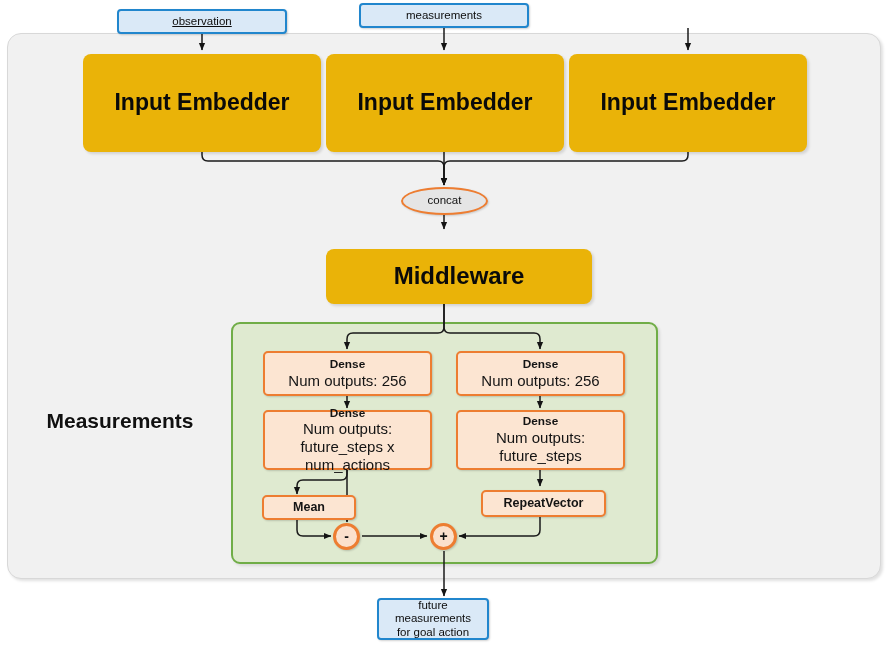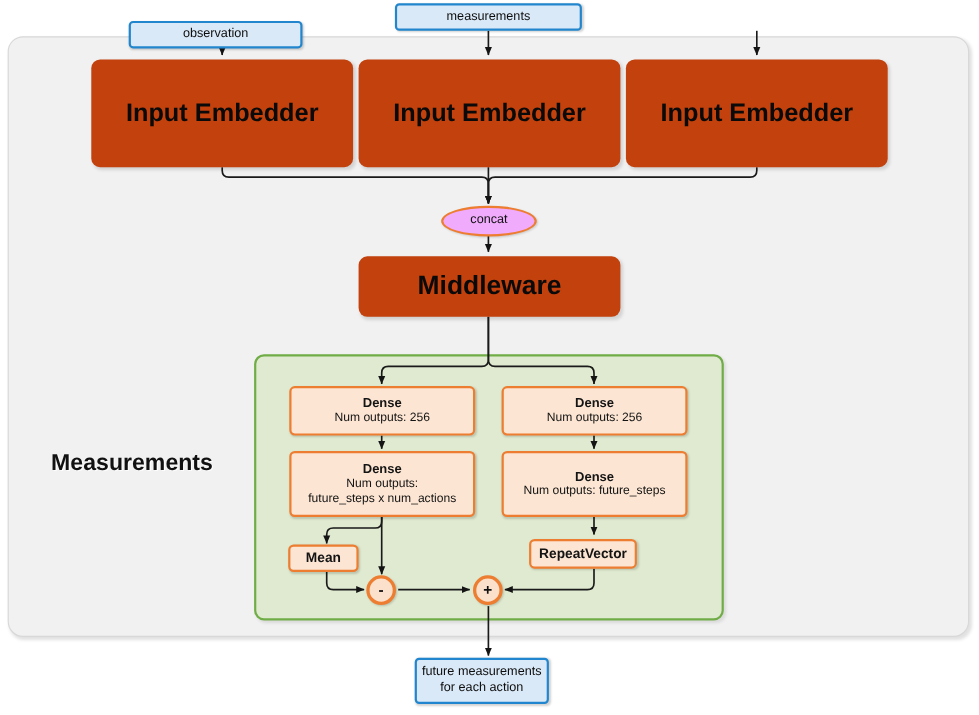--- a/index.html
+++ b/index.html
@@ -78,21 +78,21 @@
   .io-box {
     background: #dae9f7;
     border: 2px solid #2186cd;
     border-radius: 4px;
     font-size: 11.5px;
     color: #0d0d0d;
     box-shadow: 1px 1px 2px rgba(0,0,0,0.18);
   }
   
   .green-box {
-    background: #c2410c;
+    background: #eab308;
     border: 2px solid #74b44;
     border-radius: 8px;
     color: #0a0a0a;
     box-shadow: 2px 2px 3px rgba(0,0,0,0.13);
   }
   .embedder {
     font-size: 23px;
     font-weight: bold;
   }
   .middleware {
@@ -107,30 +107,30 @@
     color: #141414;
     font-size: 11.5px;
     box-shadow: 1px 1px 2px rgba(0,0,0,0.16);
     flex-direction: column;
   }
   .orange-box .ttl {
     font-weight: bold;
     font-size: 11.8px;
   }
   .orange-box .sub {
-    font-size: 11px;
+    font-size: 15px;
   }
   .plain-orange {
     font-size: 12.5px;
     font-weight: bold;
     flex-direction: row;
   }
   
   .ellipse-node {
-    background: #f0abfc;
+    background: #e5e5e5;
     border: 2px solid #ed7d31;
     border-radius: 50%;
     font-size: 11.5px;
     color: #111111;
     box-shadow: 1px 1px 2px rgba(0,0,0,0.16);
   }
   
   .circle-op {
     background: #fbe0cc;
     border: 3px solid #ed7d31;
@@ -188,30 +188,30 @@
       <path d="M362,536 L427,536" marker-end="url(#arrow)"></path>
 
       <path d="M444,551 L444,596" marker-end="url(#arrow)"></path>
     </g>
   </svg>
 
   <div class="head-title">
     <div>Measurements</div>
   </div>
 
-  <div class="node io-box" style="left:117px; top:19px; width:158px; height:25px;">observation</div>
+  <div class="node io-box" style="left:117px; top:9px; width:170px; height:25px;text-decoration:underline;">observation</div>
   <div class="node io-box" style="left:359px; top:3px; width:170px; height:25px;">measurements</div>
 
   <div class="node green-box embedder" style="left:83px; top:54px; width:238px; height:98px;">Input Embedder</div>
   <div class="node green-box embedder" style="left:326px; top:54px; width:238px; height:98px;">Input Embedder</div>
   <div class="node green-box embedder" style="left:569px; top:54px; width:238px; height:98px;">Input Embedder</div>
 
   <div class="node ellipse-node" style="left:401px; top:187px; width:87px; height:28px;">concat</div>
 
-  <div class="node green-box middleware" style="left:326px; top:233px; width:238px; height:55px;text-align:center;">Middleware</div>
+  <div class="node green-box middleware" style="left:326px; top:249px; width:266px; height:55px;text-align:center;">Middleware</div>
 
   <div class="node orange-box" style="left:263px; top:351px; width:169px; height:45px;">
     <div class="ttl">Dense</div>
     <div class="sub">Num outputs: 256</div>
   </div>
 
   <div class="node orange-box" style="left:456px; top:351px; width:169px; height:45px;">
     <div class="ttl">Dense</div>
     <div class="sub">Num outputs: 256</div>
   </div>
@@ -220,26 +220,26 @@
     <div class="ttl">Dense</div>
     <div class="sub">Num outputs:</div>
     <div class="sub">future_steps x num_actions</div>
   </div>
 
   <div class="node orange-box" style="left:456px; top:410px; width:169px; height:60px;">
     <div class="ttl">Dense</div>
     <div class="sub">Num outputs: future_steps</div>
   </div>
 
-  <div class="node orange-box plain-orange" style="left:262px; top:495px; width:64px; height:25px;">Mean</div>
-
-  <div class="node orange-box plain-orange" style="left:481px; top:490px; width:98px; height:27px;">RepeatVector</div>
+  <div class="node orange-box plain-orange" style="left:262px; top:495px; width:94px; height:25px;">Mean</div>
+
+  <div class="node orange-box plain-orange" style="left:481px; top:490px; width:125px; height:27px;">RepeatVector</div>
 
   <div class="node circle-op" style="left:333px; top:523px; width:27px; height:27px;">-</div>
 
   <div class="node circle-op" style="left:430px; top:523px; width:27px; height:27px;">+</div>
 
-  <div class="node io-box" style="left:377px; top:598px; width:122px; height:42px; flex-direction:column;">
+  <div class="node io-box" style="left:377px; top:598px; width:112px; height:42px; flex-direction:column;">
     <div>future measurements</div>
-    <div>for each action</div>
+    <div>for goal action</div>
   </div>
 
 </div>
 
 </body></html>

